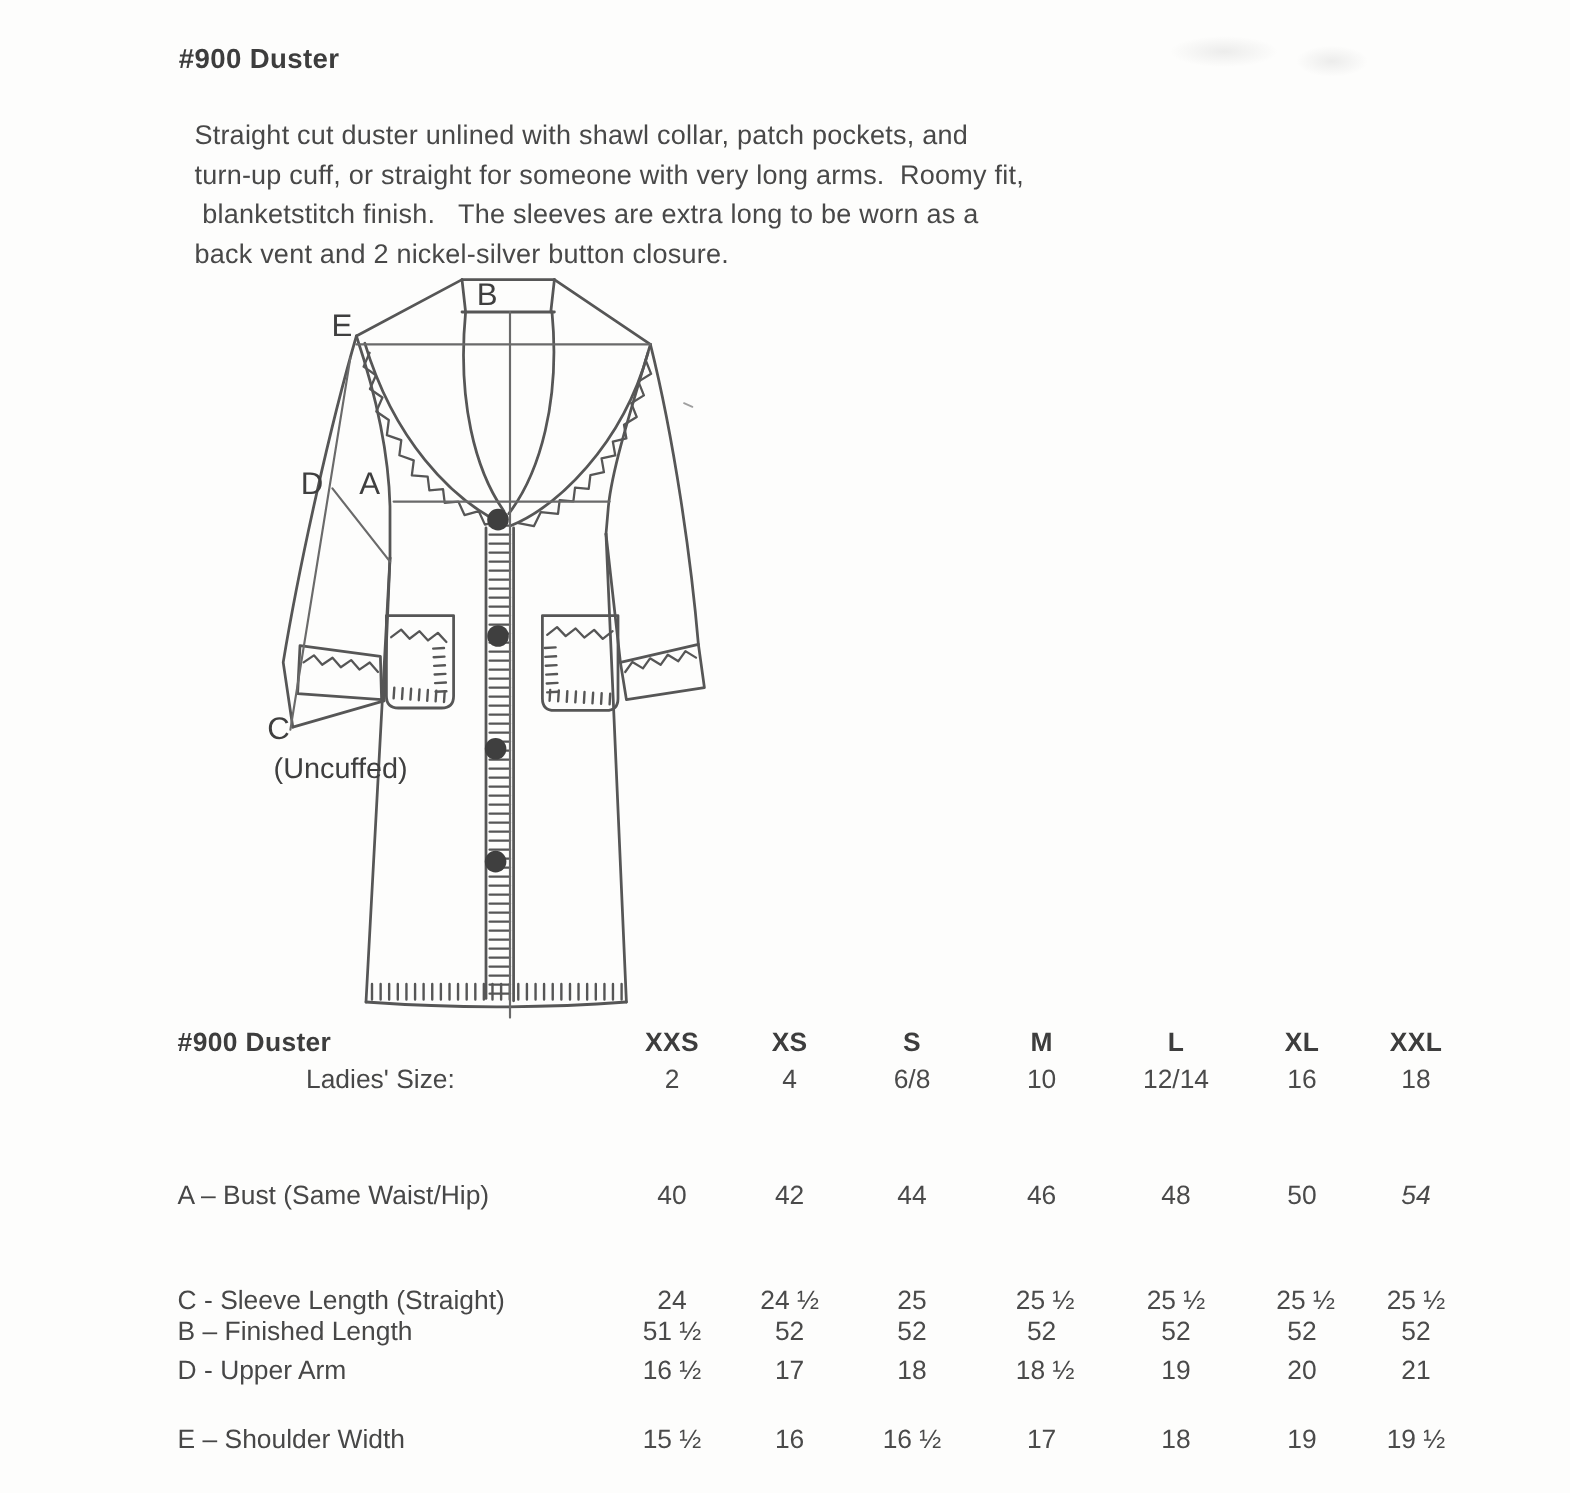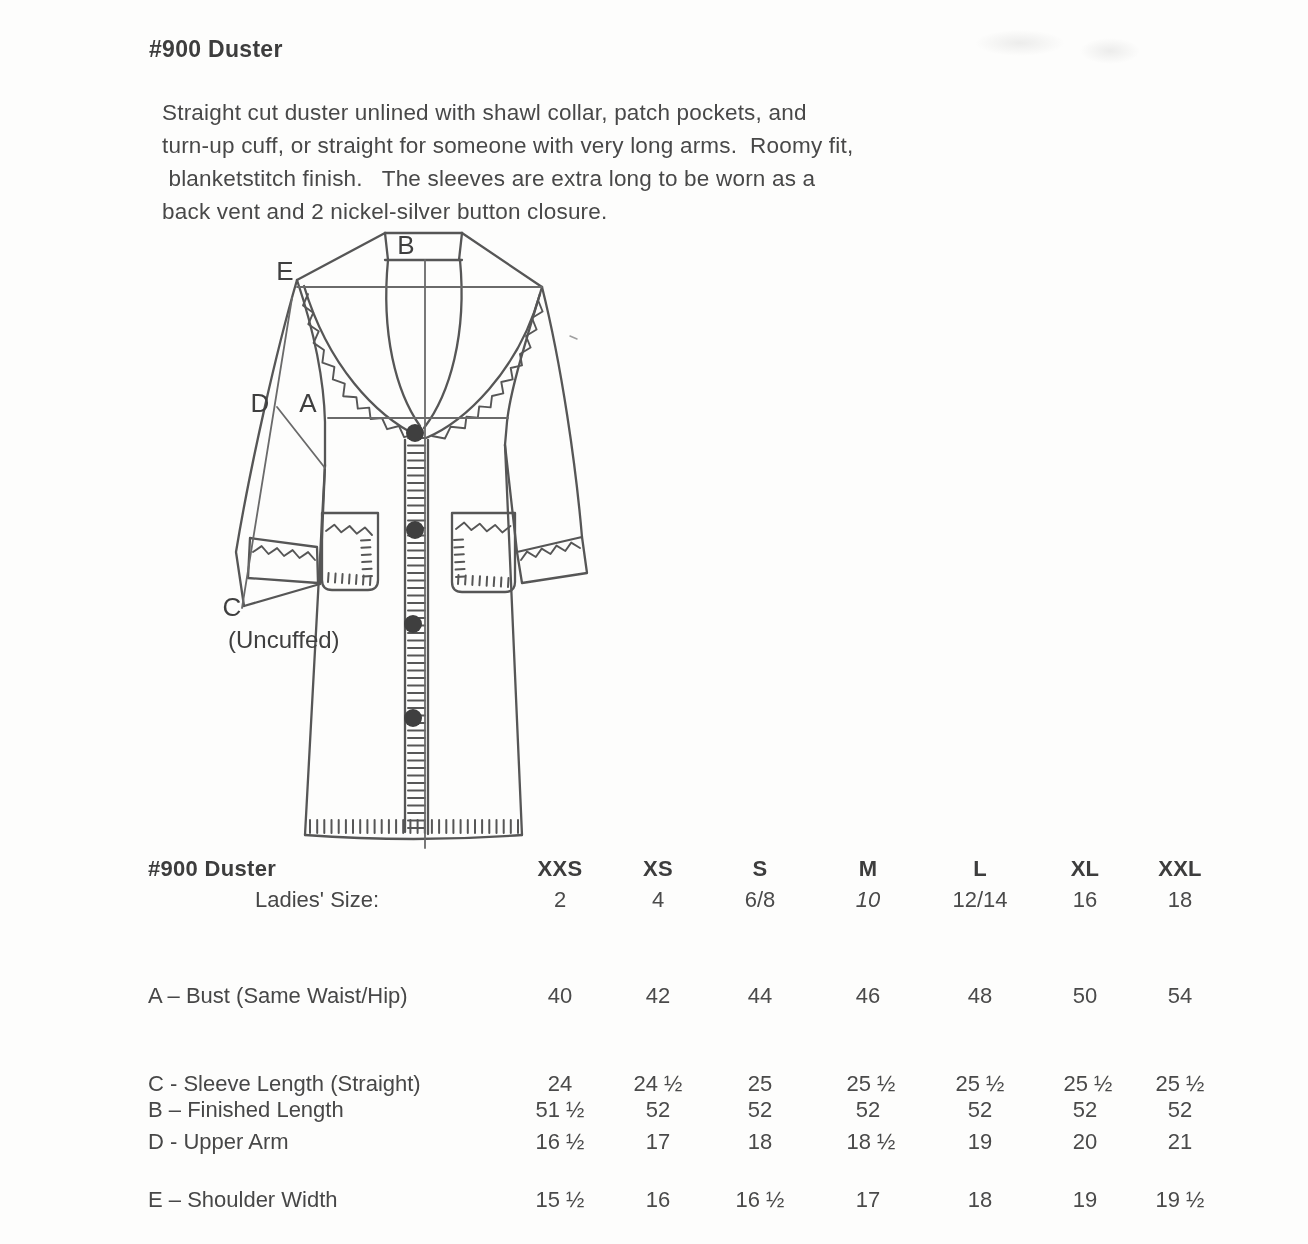--- a/index.html
+++ b/index.html
@@ -141,35 +141,35 @@
       <div class="cell hdr" style="left:832px;">L</div>
       <div class="cell hdr" style="left:937px;">XL</div>
       <div class="cell hdr" style="left:1032px;">XXL</div>
     </div>
 
     <div class="tbl-row" style="top:887px;">
       <div class="row-label indent">Ladies' Size:</div>
       <div class="cell" style="left:412px;">2</div>
       <div class="cell" style="left:510px;">4</div>
       <div class="cell" style="left:612px;">6/8</div>
-      <div class="cell" style="left:720px;font-style:italic;">10</div>
+      <div class="cell" style="left:720px;">10</div>
       <div class="cell" style="left:832px;">12/14</div>
       <div class="cell" style="left:937px;">16</div>
       <div class="cell" style="left:1032px;">18</div>
     </div>
 
     <div class="tbl-row" style="top:946px;margin-top:37px;">
       <div class="row-label">A – Bust (Same Waist/Hip)</div>
       <div class="cell" style="left:412px;">40</div>
       <div class="cell" style="left:510px;">42</div>
       <div class="cell" style="left:612px;">44</div>
       <div class="cell" style="left:720px;">46</div>
       <div class="cell" style="left:832px;">48</div>
       <div class="cell" style="left:937px;">50</div>
-      <div class="cell" style="left:1032px;">54</div>
+      <div class="cell" style="left:1032px;font-style:italic;">54</div>
     </div>
 
     <div class="tbl-row" style="top:1061px;margin-top:36px;">
       <div class="row-label">B – Finished Length</div>
       <div class="cell" style="left:412px;">51 ½</div>
       <div class="cell" style="left:510px;">52</div>
       <div class="cell" style="left:612px;">52</div>
       <div class="cell" style="left:720px;">52</div>
       <div class="cell" style="left:832px;">52</div>
       <div class="cell" style="left:937px;">52</div>

